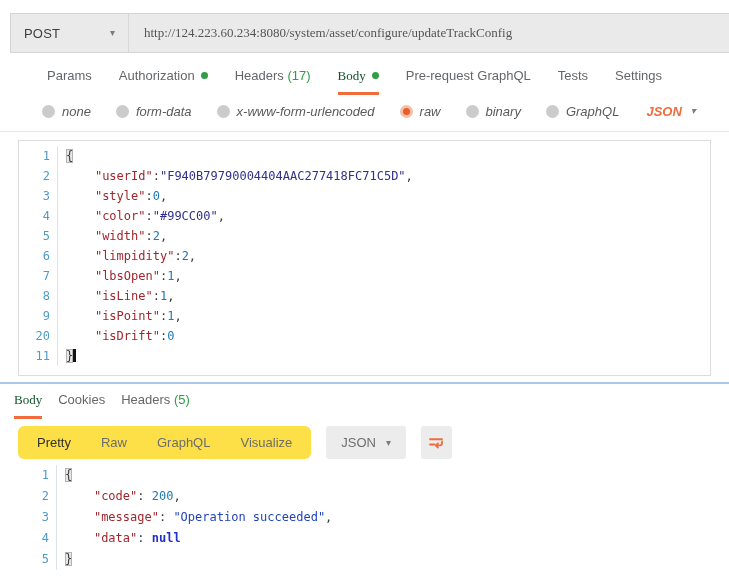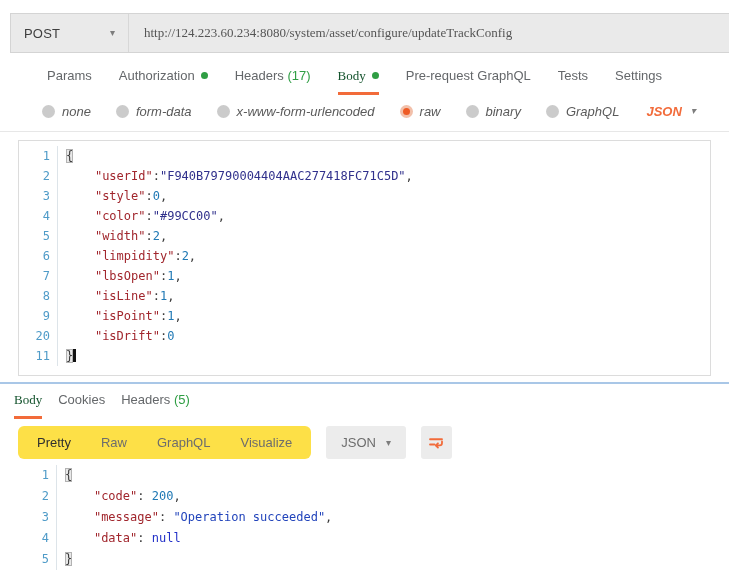--- a/index.html
+++ b/index.html
@@ -47,21 +47,21 @@
                 border:1px solid #dcdcdc; background:#fff; overflow:hidden; padding-top:5px; }
   .res-editor { margin:6px 0 0 18px; }
   .code-line { display:flex; height:20px; line-height:20px; white-space:pre; }
   .res-editor .code-line { height:21px; line-height:21px; }
   .lnum { width:38px; text-align:right; padding-right:7px; color:#4f9bc8; flex:0 0 auto; }
   .lcode { border-left:1px solid #dde4e9; padding-left:8px; flex:1; }
   .seg-key  { color:#a1262d; }
   .req .seg-str { color:#30308c; }
   .res .seg-str { color:#2244bb; }
   .seg-num  { color:#2079b5; }
-  .seg-atom { color:#2230c8; font-weight:normal; }
+  .seg-atom { color:#2230c8; font-weight:bold; }
   .seg-punc { color:#3a3a3a; }
   .seg-brkt { color:#3a3a3a; background:#e8e8e8; box-shadow:inset 0 0 0 1px #b2b2b2; }
   .seg-cursor { display:inline-block; width:3px; height:13px; background:#111; vertical-align:-2px; }
 
   .divider-blue { height:2px; background:#a9c7e7; margin-top:6px; }
 
   
   .res-toolbar { display:flex; align-items:center; gap:15px; margin:7px 0 0 18px; }
   .seg-control { display:flex; align-items:center; background:#fde047; border-radius:6px;
                  height:33px; padding:4px 4px; }

